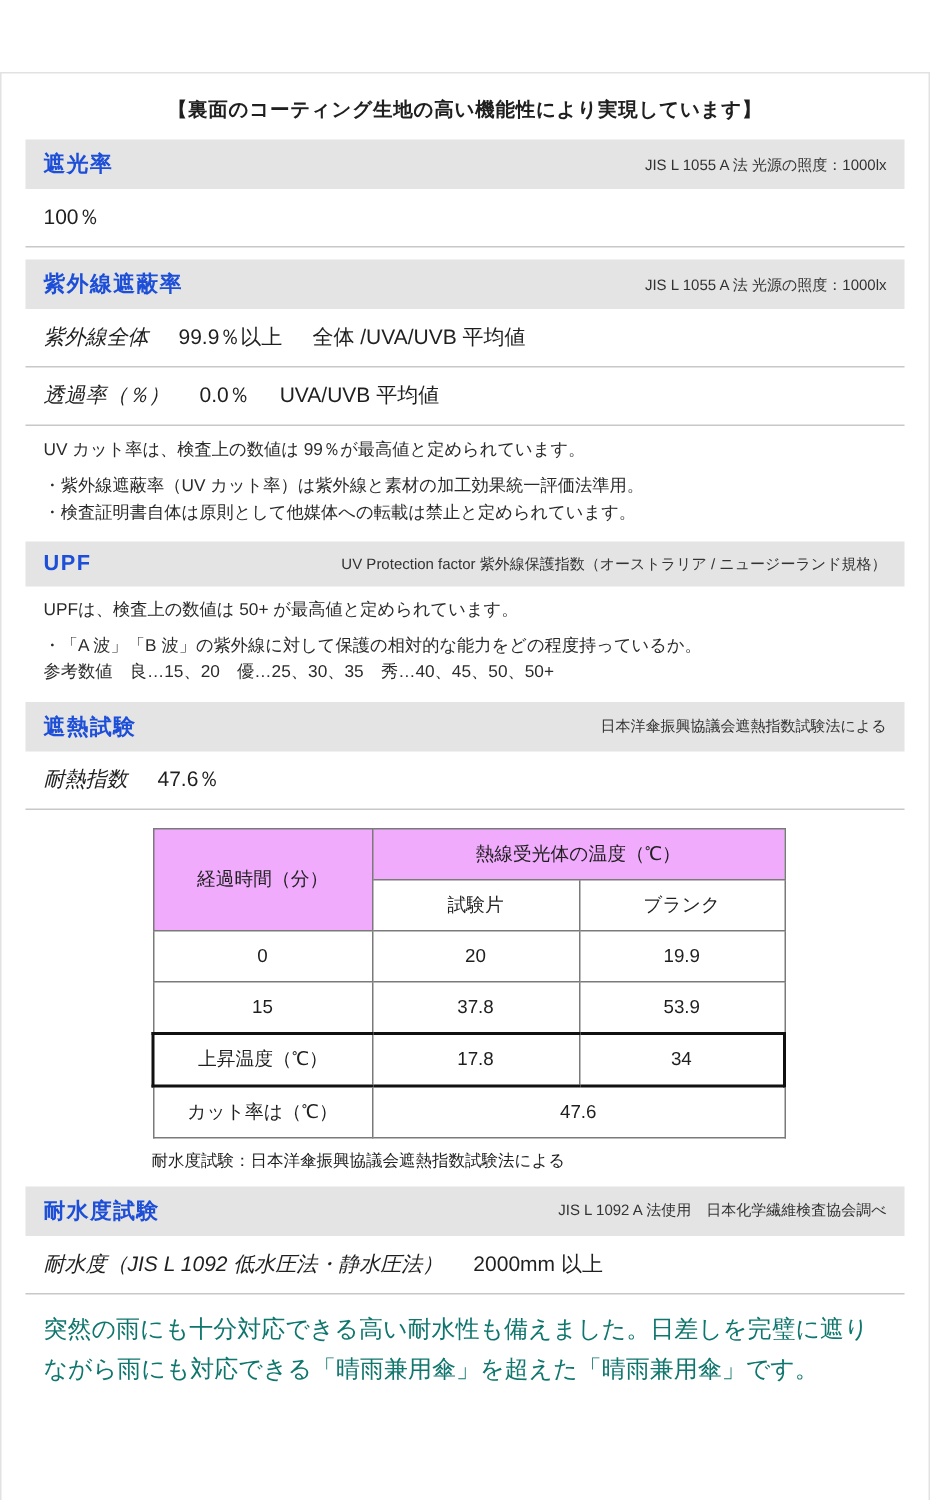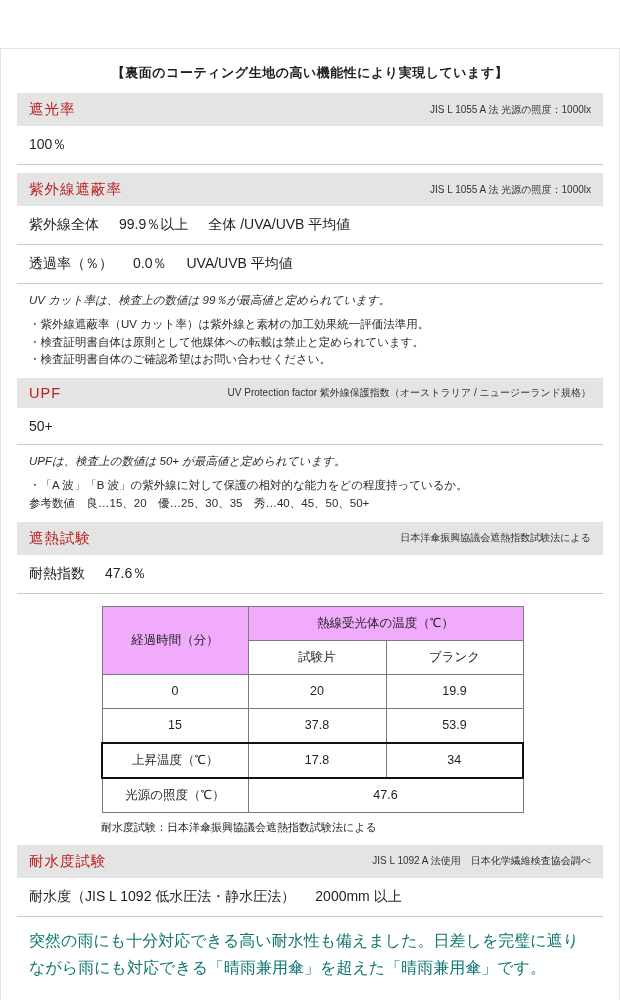--- a/index.html
+++ b/index.html
@@ -27,49 +27,49 @@
     padding: 7px 0 11px 0;
     color: #1f1f1f;
   }
   .section { margin-bottom: 8px; }
   .bar {
     display: flex; justify-content: space-between; align-items: center;
     background: #e4e4e4;
     padding: 7px 12px;
   }
   .bar-title {
-    font-weight: normal;
+    font-weight: bold;
     font-size: 14.5px;
-    color: #b91c1c;
+    color: #1d4ed8;
     letter-spacing: 1px;
     white-space: nowrap;
   }
   .bar-note {
     font-size: 10px;
     color: #333;
     text-align: right;
     white-space: nowrap;
   }
   .value-row {
     display: flex; align-items: baseline;
     padding: 10px 12px;
     font-size: 14px;
     color: #1f1f1f;
     border-bottom: 1px solid #c8c8c8;
   }
-  .value-row .lbl { margin-right: 20px; white-space: nowrap; }
+  .value-row .lbl { margin-right: 20px; white-space: nowrap; font-style: italic; }
   .value-row .val { margin-right: 20px; white-space: nowrap; }
   .value-row .sub { white-space: nowrap; }
   .notes {
     padding: 8px 12px 2px 12px;
     font-size: 11.5px;
     line-height: 1.5;
     color: #2b2b2b;
   }
-  .notes > div:first-child { margin-bottom: 7px; font-style: italic; }
+  .notes > div:first-child { margin-bottom: 7px; }
 
   .table-wrap { padding: 12px 0 2px 84px; }
   table.heat {
     border-collapse: collapse;
     font-size: 12.5px;
     color: #1f1f1f;
     table-layout: fixed;
   }
   .heat col.c1 { width: 146px; }
   .heat col.c2 { width: 138px; }
@@ -127,31 +127,27 @@
     </div>
     <div class="value-row">
       <span class="lbl">透過率（％）</span>
       <span class="val">0.0％</span>
       <span class="sub">UVA/UVB 平均値</span>
     </div>
     <div class="notes">
       <div>UV カット率は、検査上の数値は 99％が最高値と定められています。</div>
       <div>・紫外線遮蔽率（UV カット率）は紫外線と素材の加工効果統一評価法準用。</div>
       <div>・検査証明書自体は原則として他媒体への転載は禁止と定められています。</div>
-      <div>・検査証明書自体のご確認希望はお問い合わせください。</div>
     </div>
   </section>
 
   <section class="section">
     <div class="bar">
       <span class="bar-title">UPF</span>
       <span class="bar-note">UV Protection factor 紫外線保護指数（オーストラリア / ニュージーランド規格）</span>
-    </div>
-    <div class="value-row">
-      <span class="val">50+</span>
     </div>
     <div class="notes">
       <div>UPFは、検査上の数値は 50+ が最高値と定められています。</div>
       <div>・「A 波」「B 波」の紫外線に対して保護の相対的な能力をどの程度持っているか。</div>
       <div>参考数値　良…15、20　優…25、30、35　秀…40、45、50、50+</div>
     </div>
   </section>
 
   <section class="section">
     <div class="bar">
@@ -189,21 +185,21 @@
             <td>15</td>
             <td>37.8</td>
             <td>53.9</td>
           </tr>
           <tr class="row-rise">
             <td>上昇温度（℃）</td>
             <td>17.8</td>
             <td>34</td>
           </tr>
           <tr>
-            <td>光源の照度（℃）</td>
+            <td>カット率は（℃）</td>
             <td colspan="2">47.6</td>
           </tr>
         </tbody>
       </table>
       <div class="table-caption">耐水度試験：日本洋傘振興協議会遮熱指数試験法による</div>
     </div>
   </section>
 
   <section class="section">
     <div class="bar">

